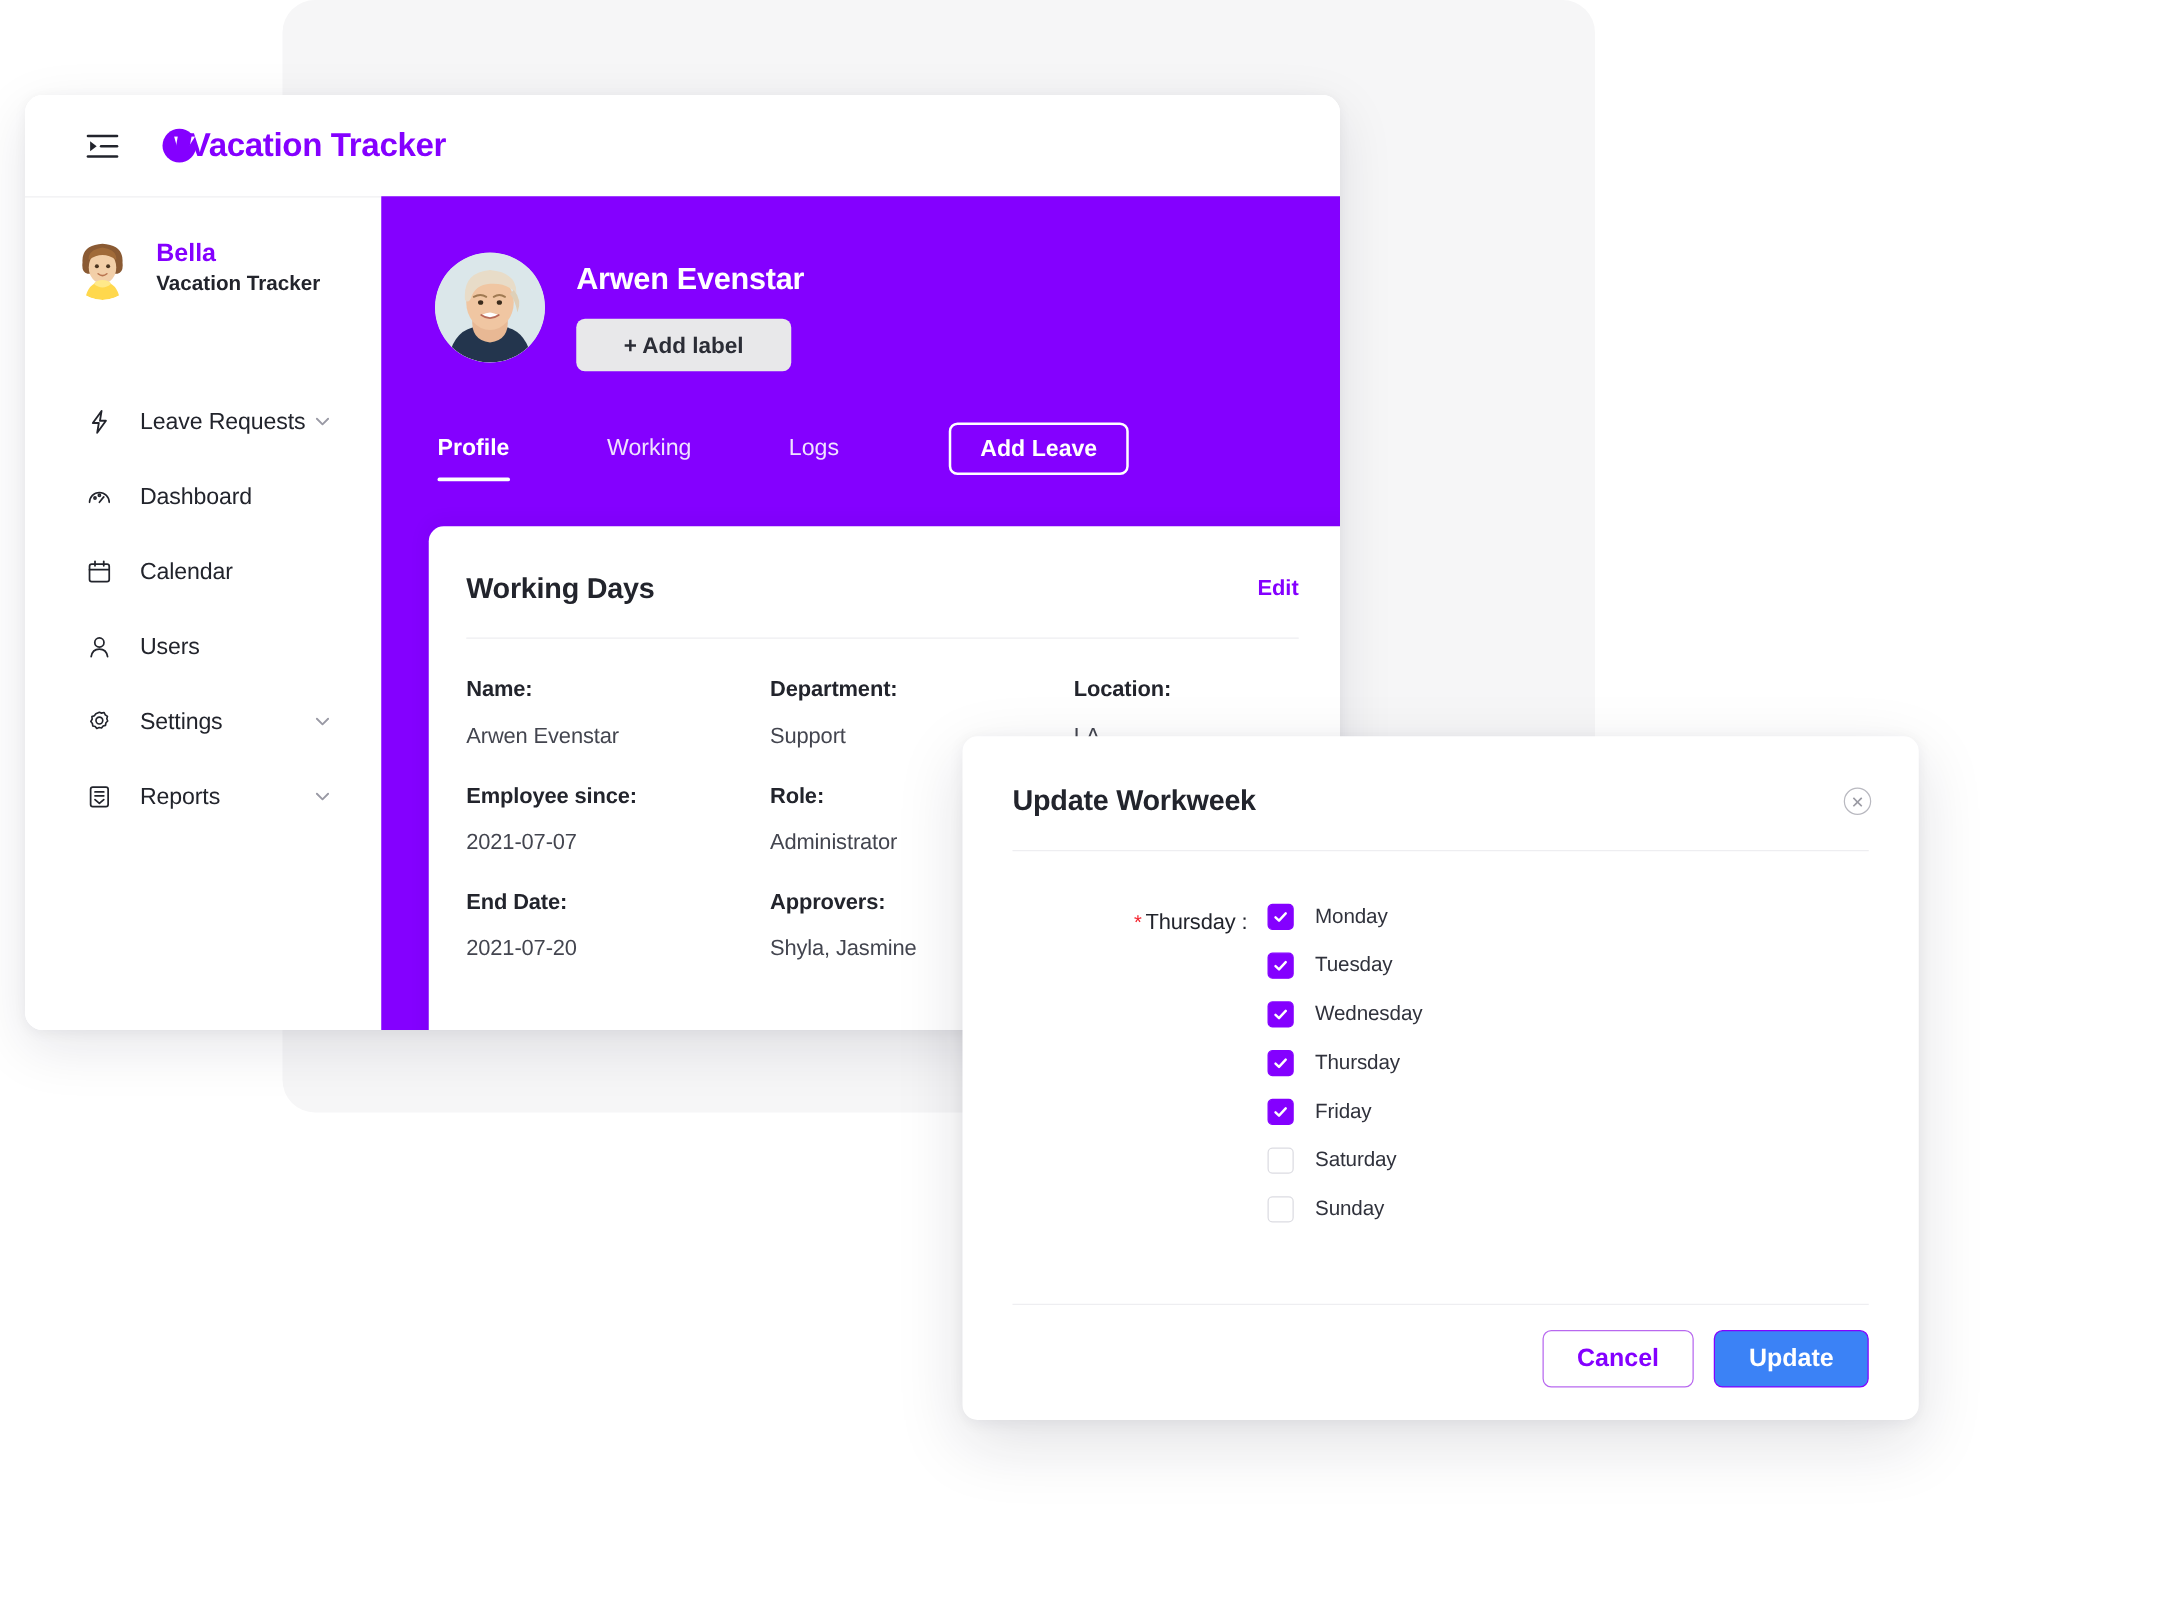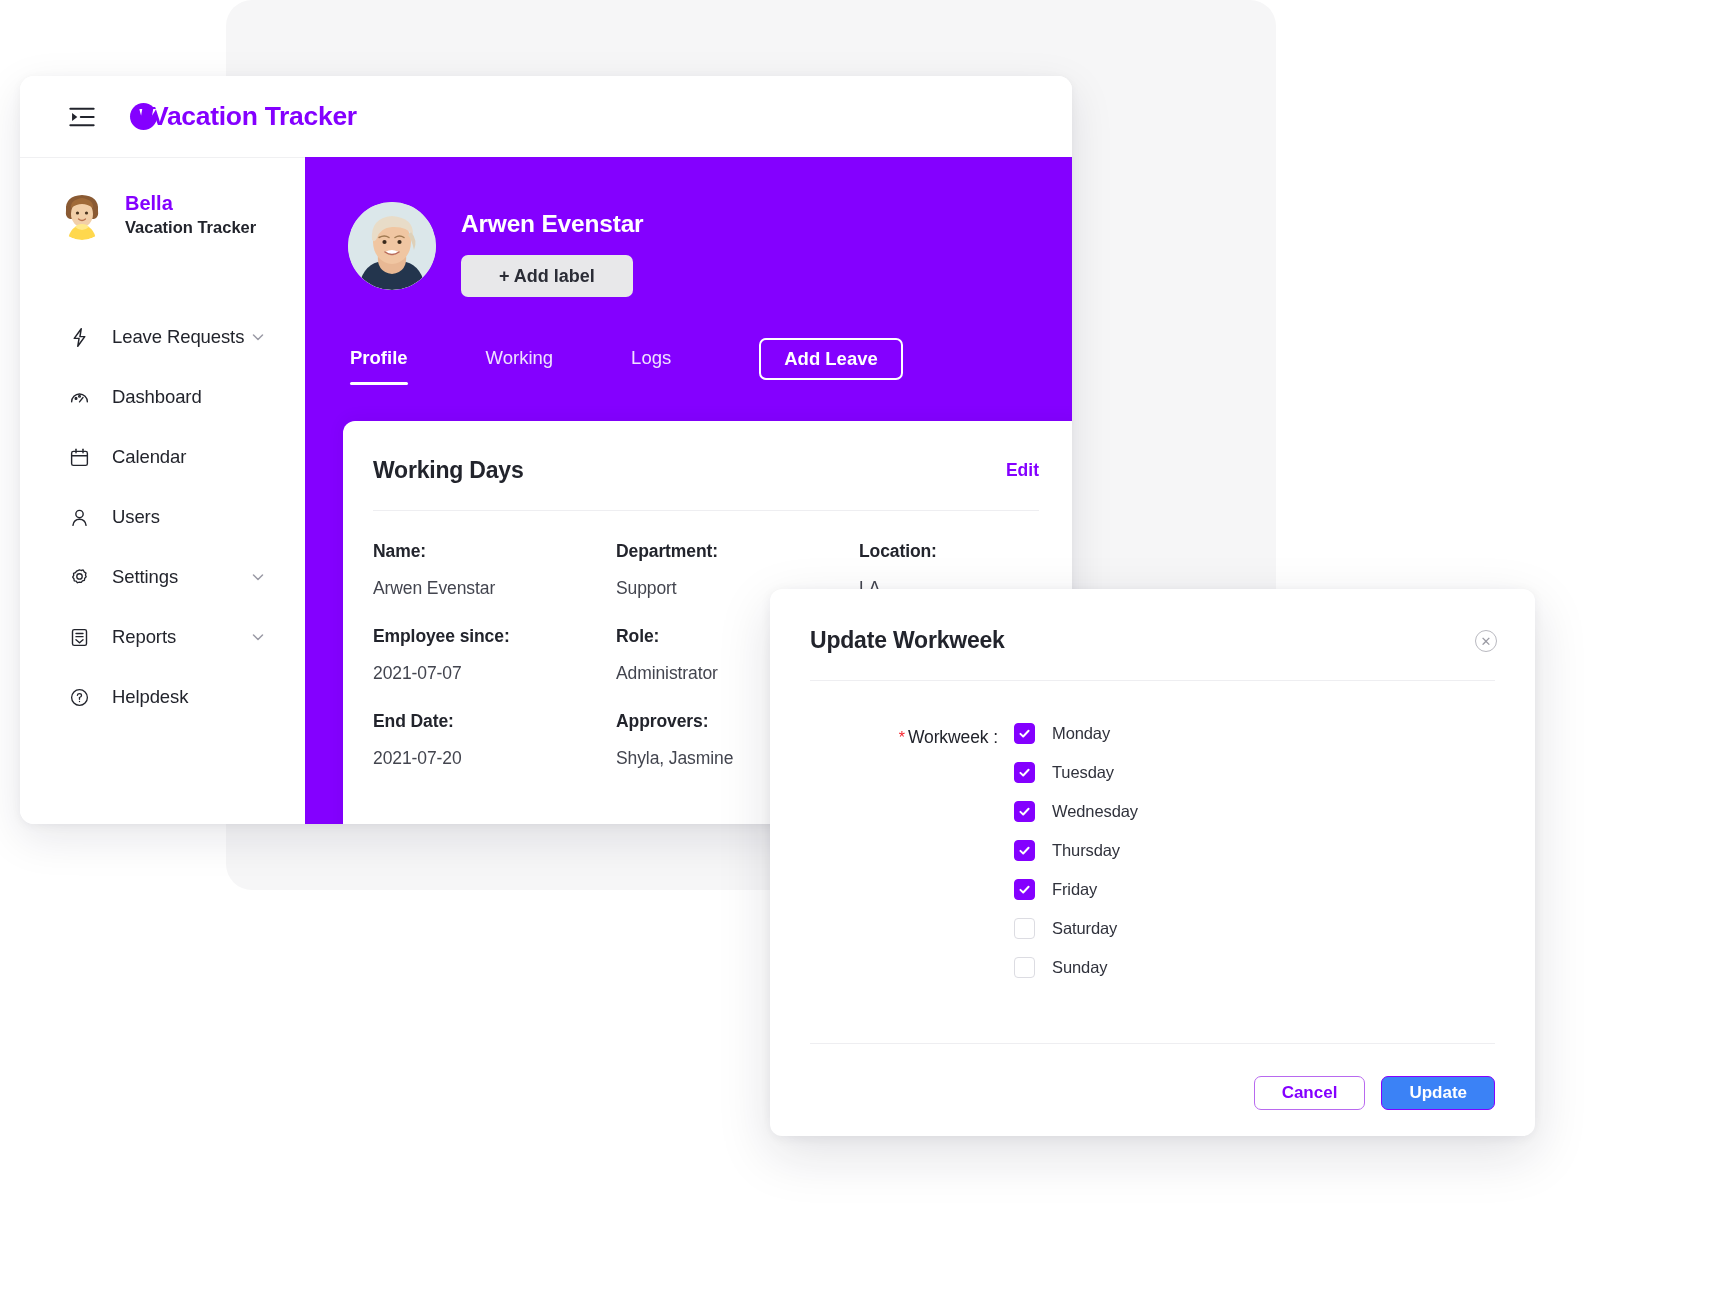--- a/index.html
+++ b/index.html
@@ -376,25 +376,25 @@
     background: #eeeef1;
   }
   .modal-foot {
     position: absolute;
     right: 40px;
     bottom: 26px;
     display: flex;
     gap: 16px;
   }
   .btn {
-    height: 34px;
+    height: 46px;
     padding: 0 27px;
     border-radius: 7px;
     font-family: "Liberation Sans", sans-serif;
-    font-size: 17px;
+    font-size: 20px;
     font-weight: 600;
     cursor: pointer;
   }
   .btn-cancel {
     background: #ffffff;
     border: 1.6px solid #b869ef;
     color: #8400ff;
   }
   .btn-update {
     background: #3b82f6;
@@ -531,30 +531,20 @@
             </svg>
           </span>
           <span class="nav-label">Reports</span>
           <span class="nav-caret">
             <svg viewBox="0 0 14 14" width="14" height="14" fill="none" stroke="#9a9aa5" stroke-width="1.5" stroke-linecap="round" stroke-linejoin="round">
                 <path d="M2.5 5 L7 9.5 L11.5 5"></path>
               </svg>
           </span>
         </div>
 
-        <div class="nav-item">
-          <span class="nav-icon">
-            <svg viewBox="0 0 24 24" width="21" height="21" fill="none" stroke="#22242c" stroke-width="1.5" stroke-linecap="round">
-              <circle cx="12" cy="12" r="9"></circle>
-              <path d="M9.6 9.4 Q9.8 7.5 12 7.5 Q14.3 7.5 14.3 9.6 Q14.3 11.2 12 12 L12 14"></path>
-              <circle cx="12" cy="16.6" r="0.75" fill="#22242c" stroke="none"></circle>
-            </svg>
-          </span>
-          <span class="nav-label">Helpdesk</span>
-        </div>
 
       </div>
     </div>
 
     <div class="content">
 
       <div class="profile-head">
         <div class="profile-photo">
           <svg viewBox="0 0 88 88" width="88" height="88">
             <defs>
@@ -635,21 +625,21 @@
 
   <div class="modal">
     <div class="modal-head">
       <span class="modal-title">Update Workweek</span>
       <span class="modal-close">✕</span>
     </div>
     <div class="modal-divider"></div>
 
     <div class="modal-body">
       <div class="workweek-label">
-        <span class="req-star">*</span><span>Workweek :</span>
+        <span class="req-star">*</span><span>Thursday :</span>
       </div>
       <div class="days-col">
 
         <label class="day-row">
           <span class="cbox on">
             <svg viewBox="0 0 14 14" fill="none" stroke="#ffffff" stroke-width="2.1" stroke-linecap="round" stroke-linejoin="round">
                 <path d="M2.6 7.4 L5.6 10.2 L11.4 4"></path>
               </svg>
           </span>
           <span class="day-name">Monday</span>

